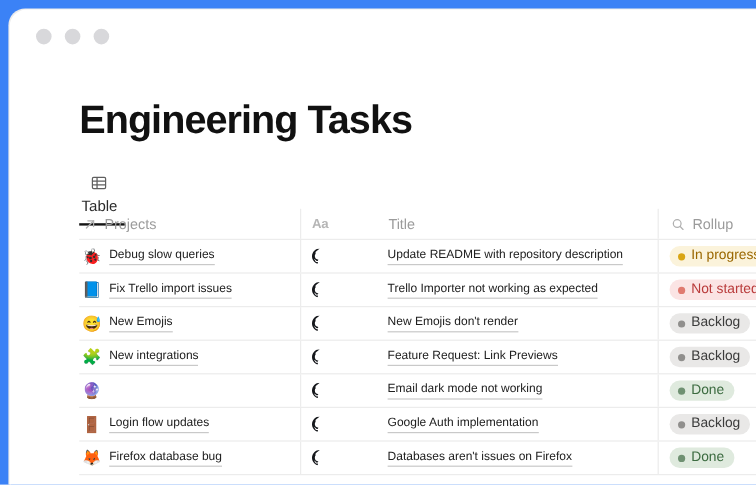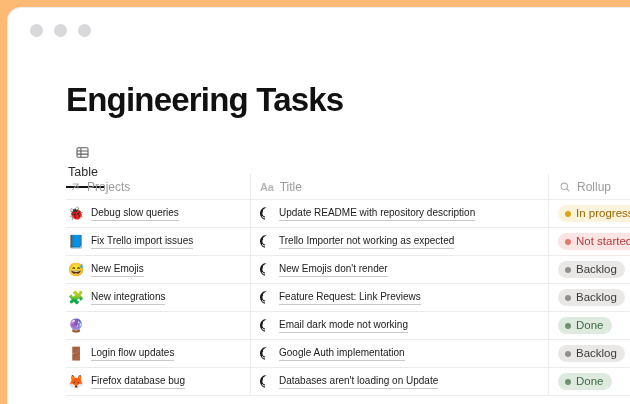--- a/index.html
+++ b/index.html
@@ -9,21 +9,21 @@
     height: 404px;
     overflow: hidden;
     background: #ffffff;
     font-family: "Liberation Sans", sans-serif;
   }
 
   #app {
     position: relative;
     width: 630px;
     height: 404px;
-    background: #fdba74;
+    background: #3b82f6;
     overflow: hidden;
   }
 
   
   .card {
     position: absolute;
     left: 8px;
     top: 8px;
     width: 640px;
     height: 410px;
@@ -115,21 +115,21 @@
   }
   .cell {
     display: flex;
     align-items: center;
     box-sizing: border-box;
     padding-left: 9px;
     overflow: hidden;
     white-space: nowrap;
   }
   .col-projects { width: 185px; border-right: 1px solid #ececec; padding-left: 2px; }
-  .col-title    { width: 298px; border-right: 1px solid #ececec; }
+  .col-title    { width: 298px; border-right: 1px solid #ececec; gap: 44px; }
   .col-rollup   { width: 117px; }
 
   .hdr-text {
     font-size: 12px;
     color: #9b9b9b;
     margin-left: 6px;
   }
   .hdr-icon {
     display: inline-flex;
     align-items: center;
@@ -367,21 +367,21 @@
             <div class="cell col-projects">
               <span class="emoji">🦊</span>
               <span class="link-text">Firefox database bug</span>
             </div>
             <div class="cell col-title">
               <span class="gh-icon">
                 <svg viewBox="0 0 16 16" width="13" height="13" fill="currentColor">
                   <path d="M8 0C3.58 0 0 3.58 0 8c0 3.54 2.29 6.53 5.47 7.59.4.07.55-.17.55-.38v-1.33c-2.23.48-2.7-1.07-2.7-1.07-.36-.93-.89-1.18-.89-1.18-.73-.5.05-.49.05-.49.81.06 1.23.83 1.23.83.72 1.23 1.88.87 2.34.67.07-.52.28-.87.51-1.07-1.78-.2-3.64-.89-3.64-3.95 0-.87.31-1.59.83-2.15-.08-.2-.36-1.02.08-2.120 0 .67-.21 2.2.82a7.6 7.6 0 0 1 4 0c1.53-1.03 2.2-.82 2.2-.82.44 1.1.16 1.92.08 2.12.52.56.83 1.28.83 2.15 0 3.07-1.87 3.75-3.65 3.95.29.25.54.73.54 1.48v2.2c0 .21.15.46.55.38A8.01 8.01 0 0 0 16 8c0-4.42-3.58-8-8-8z"></path>
                 </svg>
               </span>
-              <span class="link-text">Databases aren't loading on Update</span>
+              <span class="link-text">Databases aren't issues on Firefox</span>
             </div>
             <div class="cell col-rollup">
               <span class="pill" style="background: rgb(223, 234, 222); color: rgb(60, 107, 64);">
                 <span class="swatch" style="background: rgb(111, 145, 114);"></span>
                 <span>Done</span>
               </span>
             </div>
           </div>
         </div>
     </div>

